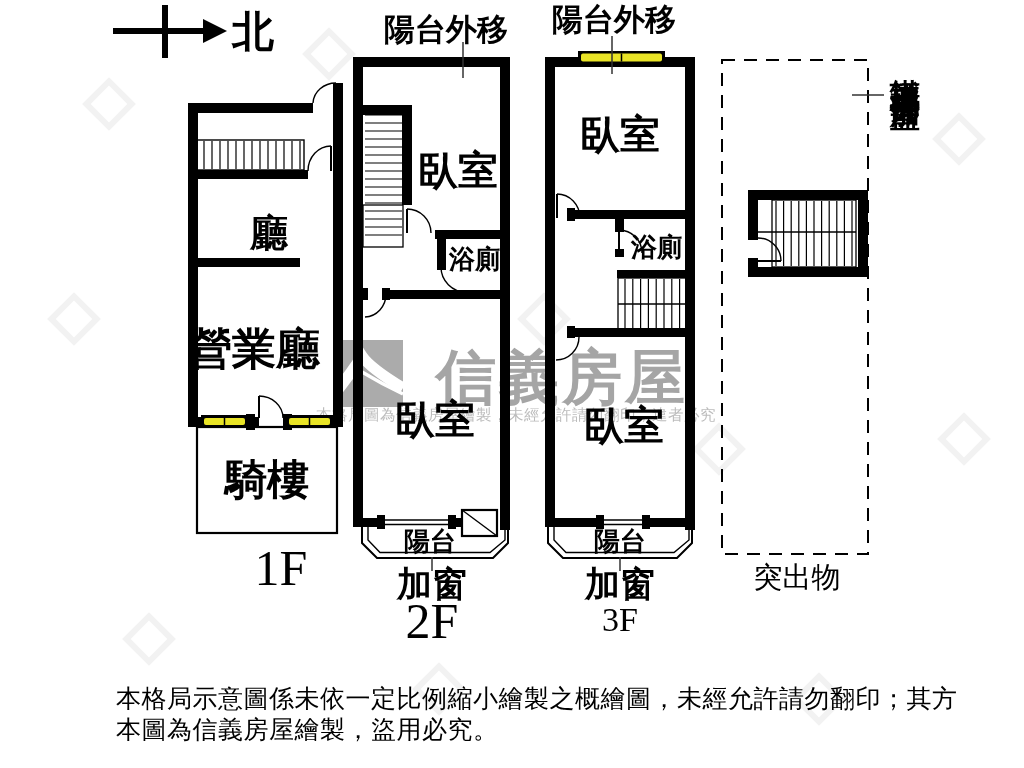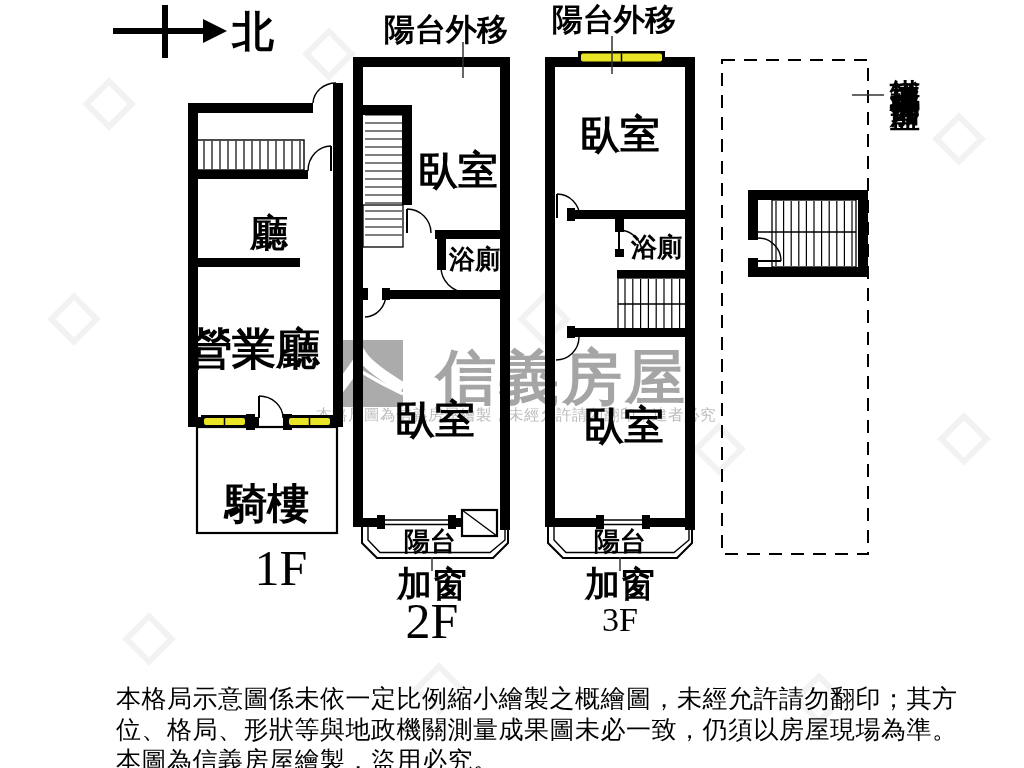--- a/index.html
+++ b/index.html
@@ -259,39 +259,39 @@
         <line x1="758" y1="261" x2="781" y2="261" stroke="#000" stroke-width="2"></line>
         <path d="M 781 261 A 23 23 0 0 0 758 238" fill="none" stroke="#000" stroke-width="1.4"></path>
       </g>
     </g>
   </svg>
 
   <div class="lbl" style="left:253px;top:32px;font-size:42px;">北</div>
 
   <div class="lbl" style="left:269px;top:233px;font-size:38px;">廳</div>
   <div class="lbl" style="left:254px;top:349px;font-size:44px;">營業廳</div>
-  <div class="lbl" style="left:267px;top:480px;font-size:42px;margin-top:24px;">騎樓</div>
+  <div class="lbl" style="left:267px;top:480px;font-size:42px;">騎樓</div>
   <div class="lbl floor-num" style="left:281px;top:568px;font-size:50px;">1F</div>
 
   <div class="lbl" style="left:446px;top:30px;font-size:31px;">陽台外移</div>
   <div class="lbl" style="left:458px;top:170px;font-size:40px;">臥室</div>
   <div class="lbl" style="left:475px;top:259px;font-size:26px;">浴廁</div>
   <div class="lbl" style="left:435px;top:419px;font-size:40px;">臥室</div>
   <div class="lbl" style="left:430px;top:541px;font-size:26px;">陽台</div>
   <div class="lbl" style="left:432px;top:584px;font-size:35px;">加窗</div>
   <div class="lbl floor-num" style="left:432px;top:621px;font-size:50px;">2F</div>
 
   <div class="lbl" style="left:614px;top:20px;font-size:31px;">陽台外移</div>
   <div class="lbl" style="left:620px;top:134px;font-size:40px;">臥室</div>
   <div class="lbl" style="left:657px;top:247px;font-size:26px;">浴廁</div>
   <div class="lbl" style="left:624px;top:425px;font-size:40px;">臥室</div>
   <div class="lbl" style="left:620px;top:541px;font-size:26px;">陽台</div>
   <div class="lbl" style="left:620px;top:584px;font-size:35px;">加窗</div>
   <div class="lbl floor-num" style="left:620px;top:620px;font-size:34px;">3F</div>
 
   <div class="lbl-vert" style="left:884px;top:55px;font-size:30px;letter-spacing:3px;">鐵皮頂樓部分加蓋</div>
+  <div class="lbl lbl-light" style="left:797px;top:578px;font-size:29px;">突出物</div>
 
   <div class="disclaimer">
     <div>本格局示意圖係未依一定比例縮小繪製之概繪圖，未經允許請勿翻印；其方</div>
-    <div>位、格局、形狀等與地政機關測量成果圖未必一致，仍須以房屋現場為準。</div>
     <div>本圖為信義房屋繪製，盜用必究。</div>
   </div>
 </div>
 
 </body></html>

